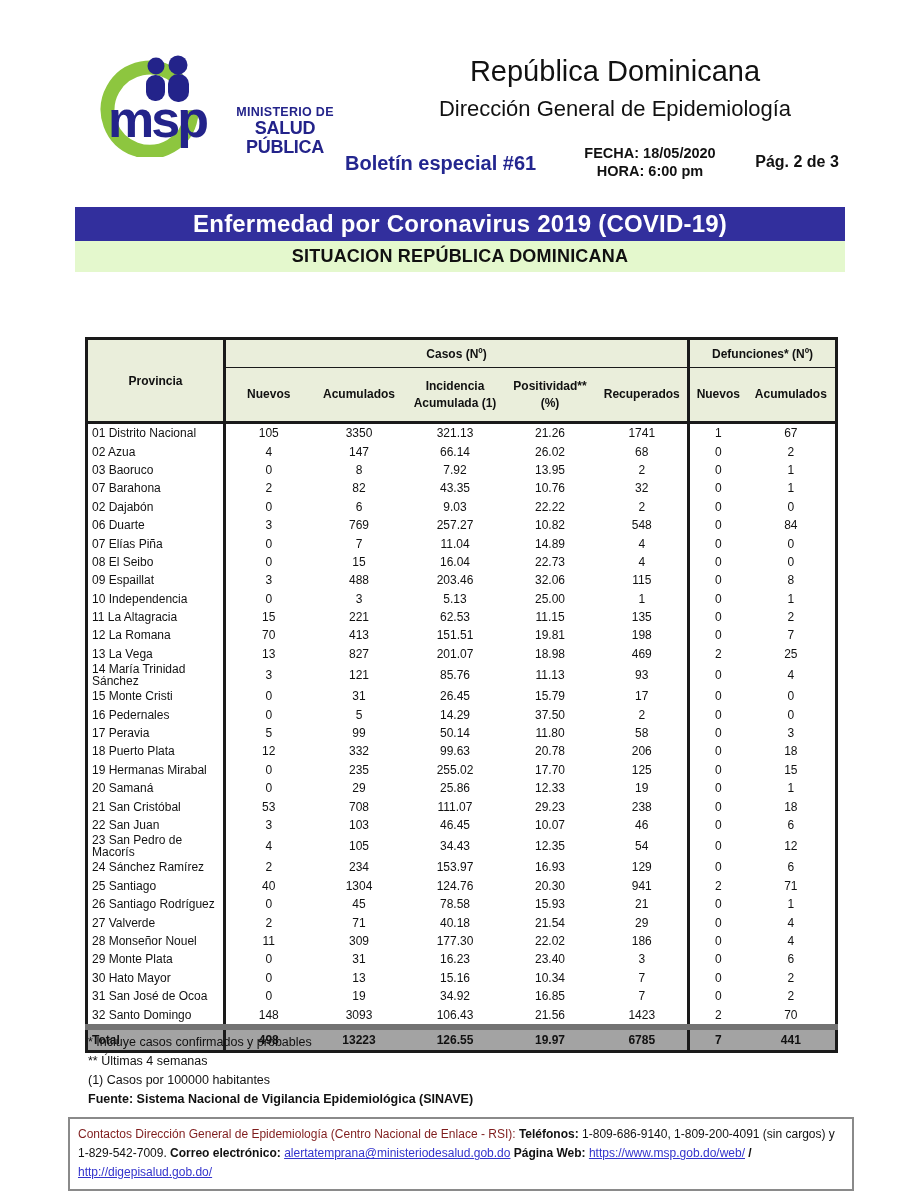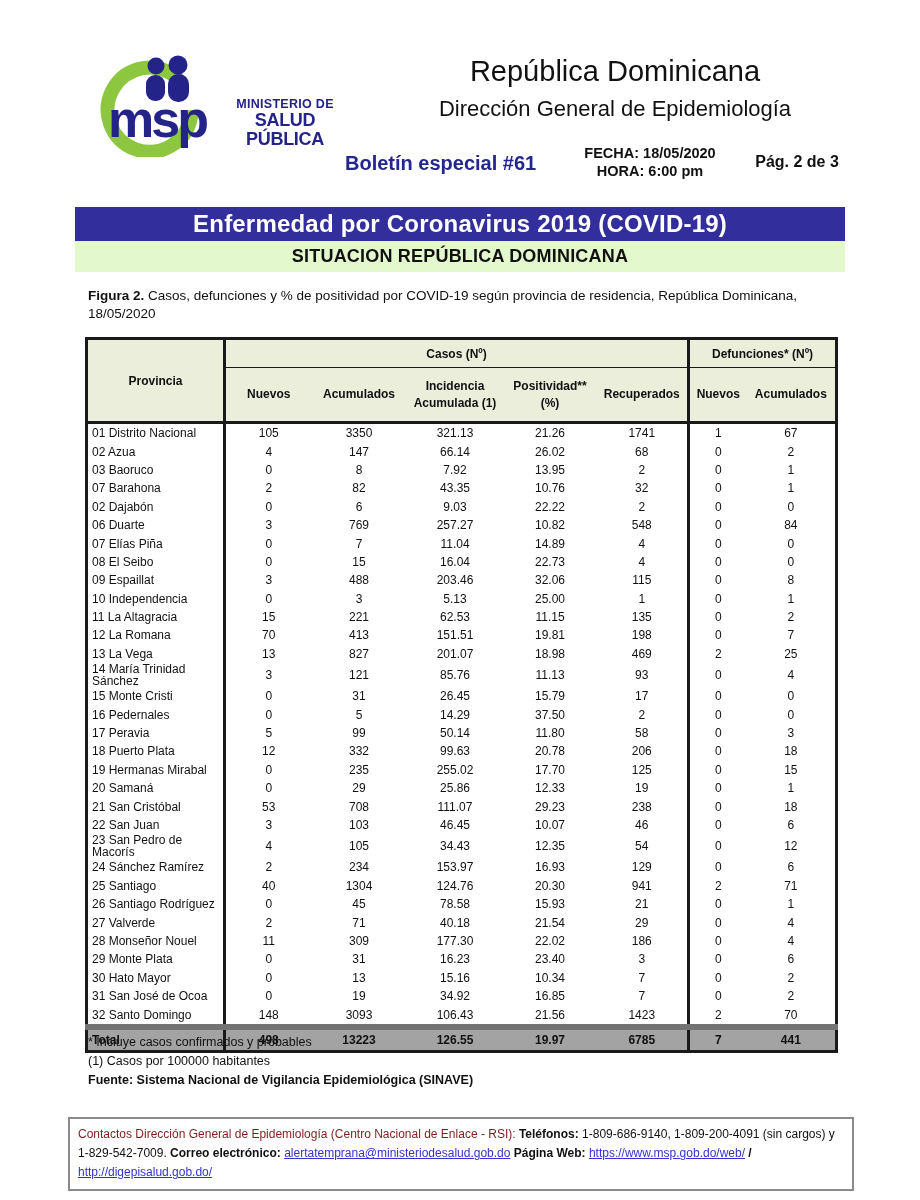--- a/index.html
+++ b/index.html
@@ -4,21 +4,21 @@
 <style>
   html,body { margin:0; padding:0; background:#ffffff; }
   .page {
     position:relative; width:920px; height:1200px; margin:0 auto;
     background:#ffffff; overflow:hidden;
     font-family:"Liberation Sans", sans-serif; color:#1a1a1a;
   }
   
   .logo-wrap { position:absolute; left:92px; top:52px; width:250px; height:105px; }
   .logo-svg { position:absolute; left:0; top:0; }
-  .ministry-text { position:absolute; left:128px; top:46px; width:130px; text-align:center;
+  .ministry-text { position:absolute; left:128px; top:54px; width:130px; text-align:center;
     color:#23238a; line-height:1.05; }
   .ministry-line1 { font-size:12.5px; font-weight:bold; letter-spacing:.3px; }
   .ministry-line2 { font-size:18px; font-weight:bold; letter-spacing:-.3px; }
 
   .doc-title { position:absolute; left:380px; top:55px; width:470px; text-align:center;
     font-size:29px; color:#111; }
   .doc-subtitle { position:absolute; left:380px; top:96px; width:470px; text-align:center;
     font-size:22px; color:#111; }
 
   .bulletin { position:absolute; left:345px; top:152px; font-size:20px; font-weight:bold; color:#23268f; }
@@ -90,23 +90,20 @@
   <div class="bulletin">Boletín especial #61</div>
   <div class="datetime">
     <div>FECHA: 18/05/2020</div>
     <div>HORA: 6:00 pm</div>
   </div>
   <div class="pagenum">Pág. 2 de 3</div>
 
   <div class="banner">Enfermedad por Coronavirus 2019 (COVID-19)</div>
   <div class="sub-banner">SITUACION REPÚBLICA DOMINICANA</div>
 
-  <div class="caption">
-    <span class="bold">Figura 2.</span><span> Casos, defunciones y % de positividad por COVID-19 según provincia de residencia, República Dominicana, 18/05/2020</span>
-  </div>
 
   <table class="data-table">
     <colgroup>
       <col style="width:138px">
         <col style="width:87px">
         <col style="width:95px">
         <col style="width:97px">
       <col style="width:93px">
         <col style="width:92px">
         <col style="width:58px">
@@ -461,20 +458,21 @@
         <td>19.97</td>
         <td>6785</td>
         <td class="bL">7</td>
         <td>441</td>
       </tr>
     </tfoot>
   </table>
 
   <div class="footnotes">
     <div>* Incluye casos confirmados y probables</div>
+    <div>** Últimas 4 semanas</div>
     <div>(1) Casos por 100000 habitantes</div>
     <div class="source-line">Fuente: Sistema Nacional de Vigilancia Epidemiológica (SINAVE)</div>
   </div>
 
   <div class="contact-box">
     <span class="blue-bold">Contactos Dirección General de Epidemiología (Centro Nacional de Enlace - RSI):</span>
     <span class="bold">Teléfonos:</span>
     <span>1-809-686-9140, 1-809-200-4091 (sin cargos) y 1-829-542-7009.</span>
     <span class="bold">Correo electrónico:</span>
     <span class="link">alertatemprana@ministeriodesalud.gob.do</span>

